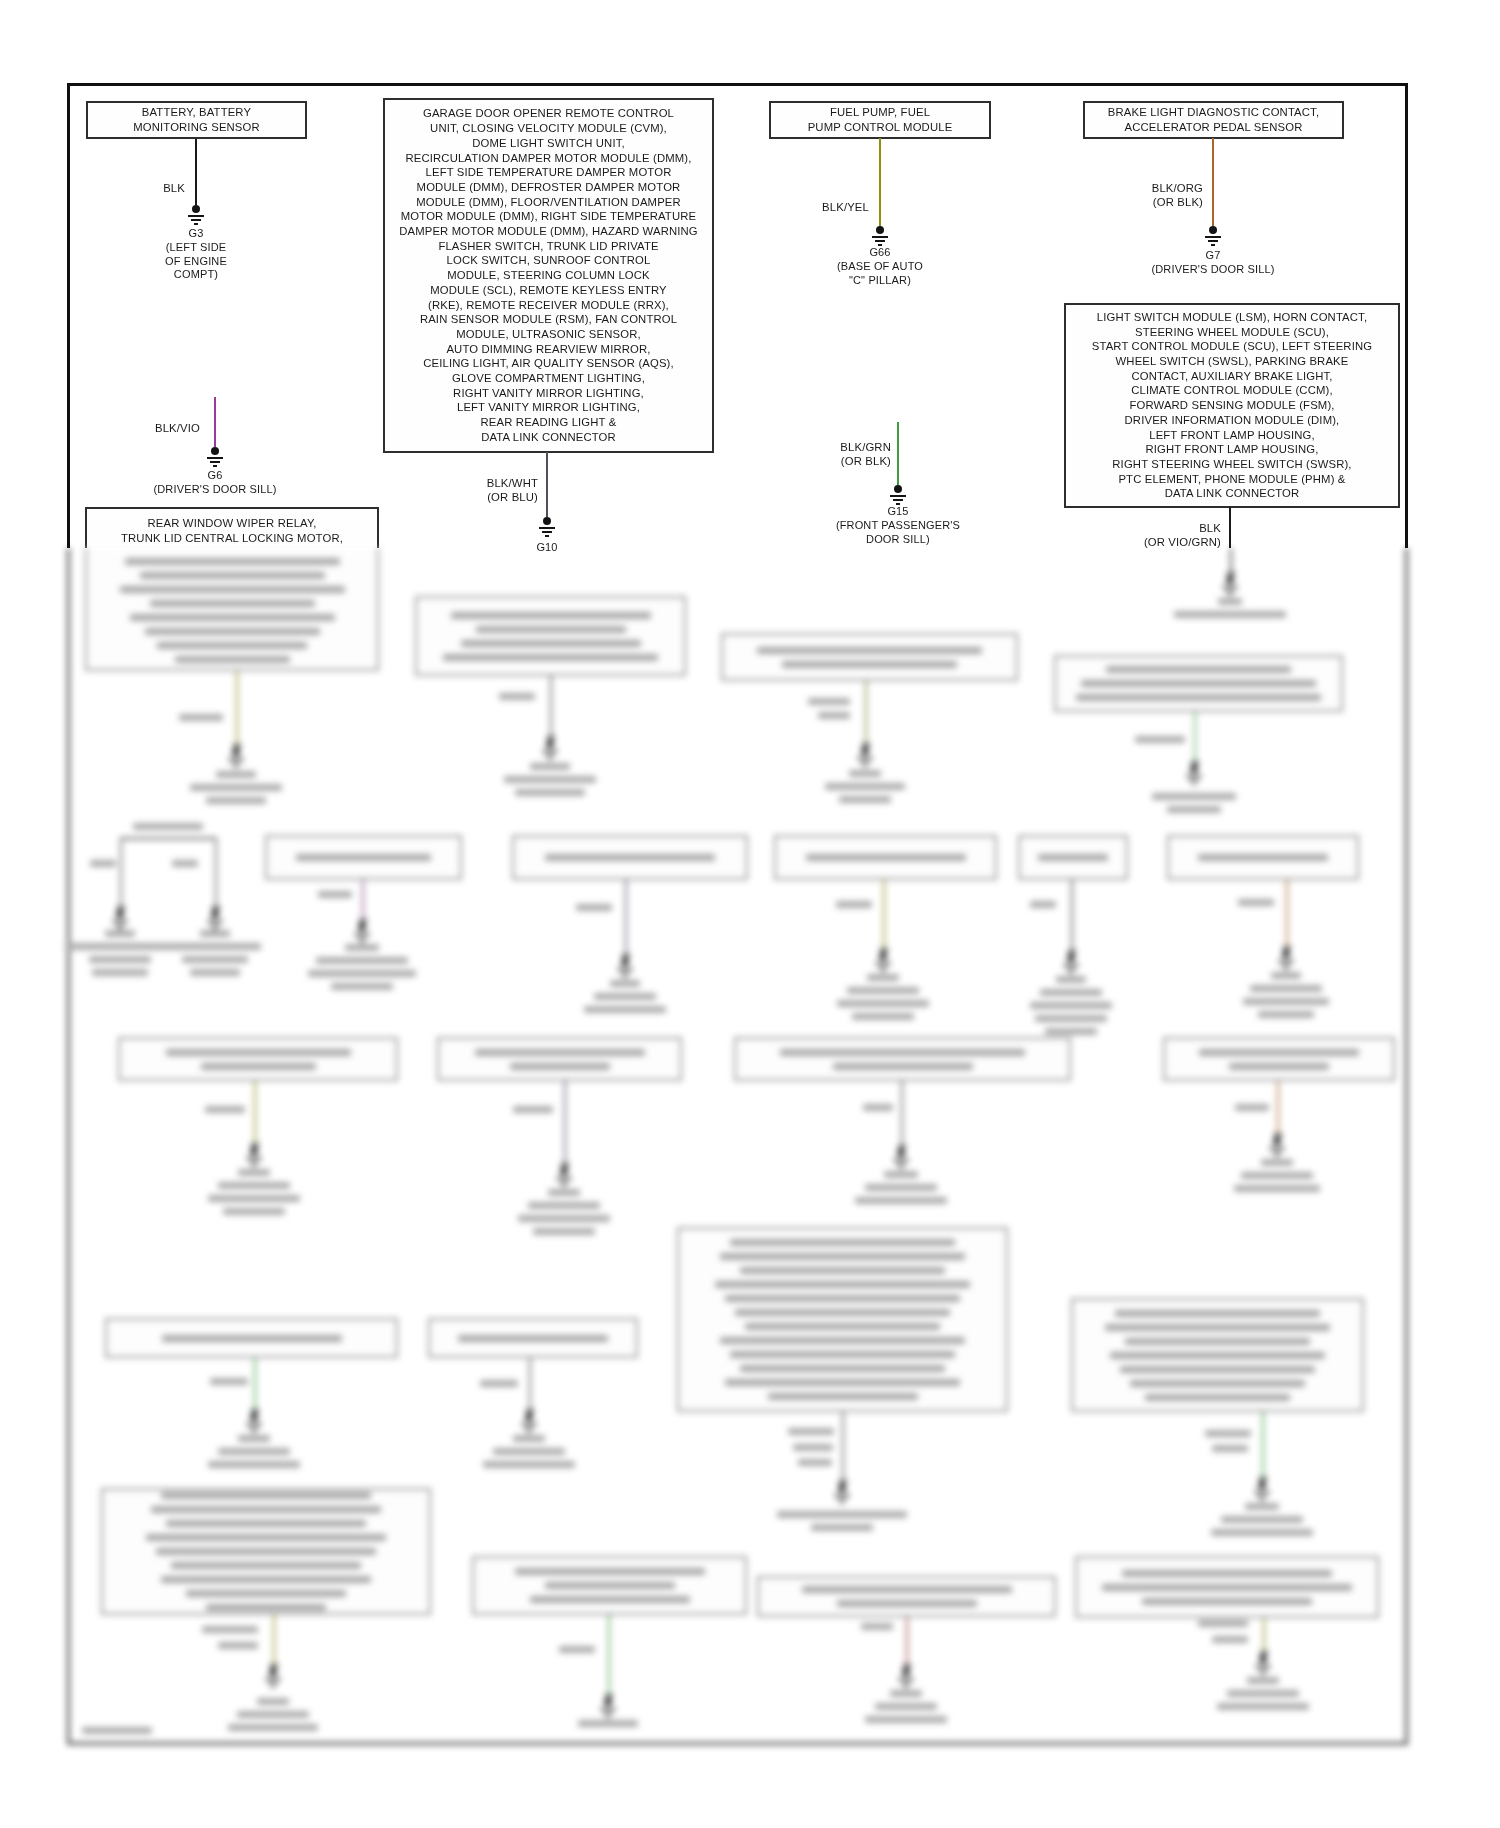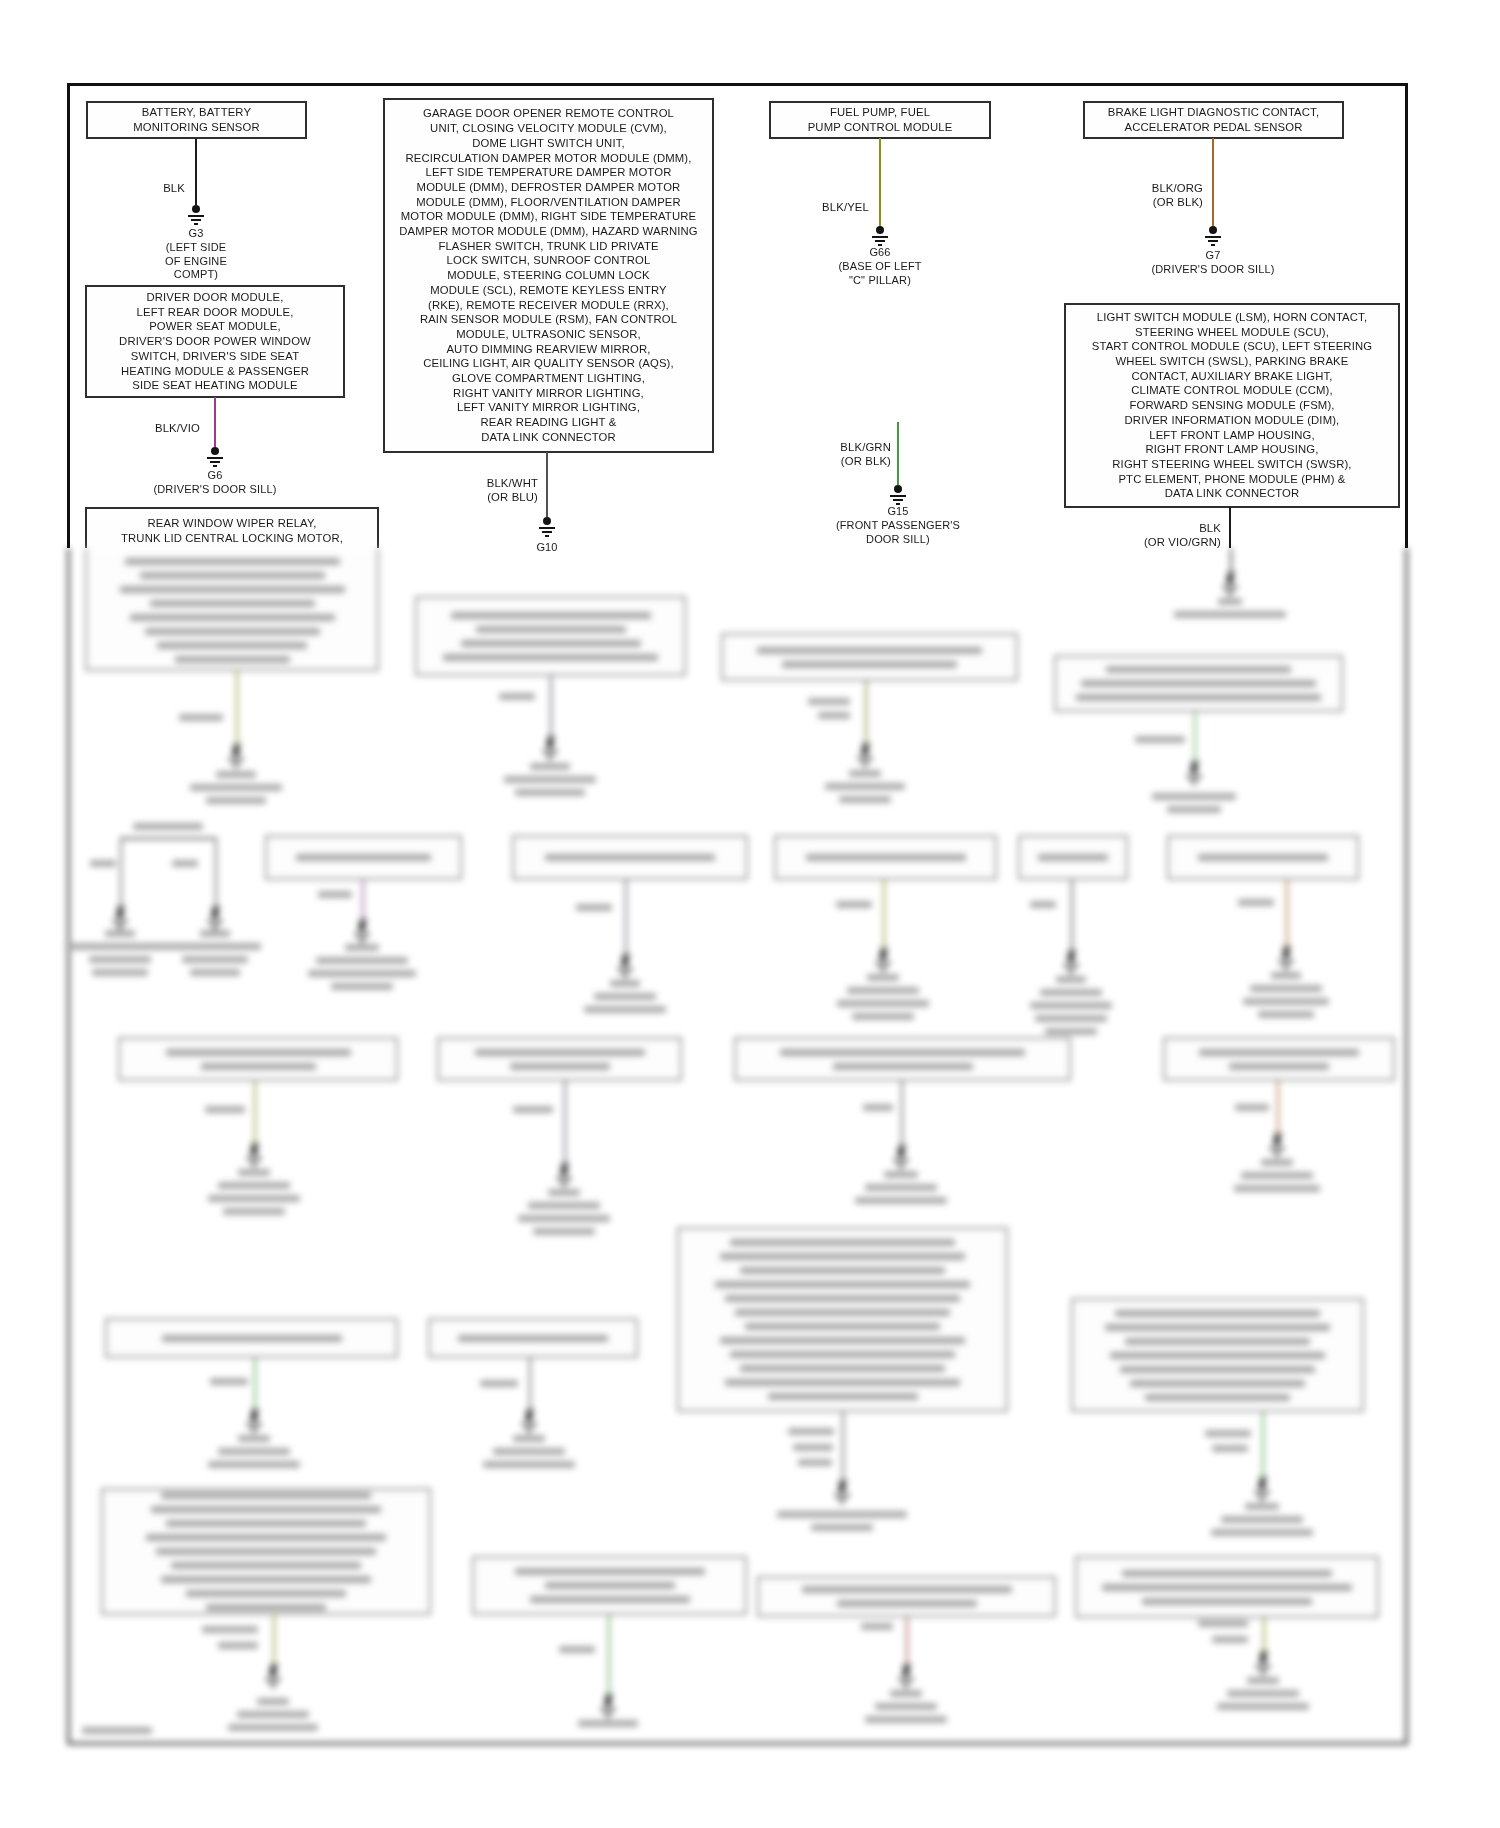--- a/index.html
+++ b/index.html
@@ -78,29 +78,20 @@
   <div class="abs tbox" style="left:769px;top:101px;width:222px;height:38px;">
       <span>FUEL PUMP, FUEL
 PUMP CONTROL MODULE</span>
     </div>
 
   <div class="abs tbox" style="left:1083px;top:101px;width:261px;height:38px;">
       <span>BRAKE LIGHT DIAGNOSTIC CONTACT,
 ACCELERATOR PEDAL SENSOR</span>
     </div>
 
-  <div class="abs tbox" style="left:85px;top:285px;width:260px;height:113px;">
-      <span>DRIVER DOOR MODULE,
-LEFT REAR DOOR MODULE,
-POWER SEAT MODULE,
-DRIVER'S DOOR POWER WINDOW
-SWITCH, DRIVER'S SIDE SEAT
-HEATING MODULE &amp; PASSENGER
-SIDE SEAT HEATING MODULE</span>
-    </div>
 
 
   <div class="abs tbox" style="left:1064px;top:303px;width:336px;height:205px;">
       <span>LIGHT SWITCH MODULE (LSM), HORN CONTACT,
 STEERING WHEEL MODULE (SCU),
 START CONTROL MODULE (SCU), LEFT STEERING
 WHEEL SWITCH (SWSL), PARKING BRAKE
 CONTACT, AUXILIARY BRAKE LIGHT,
 CLIMATE CONTROL MODULE (CCM),
 FORWARD SENSING MODULE (FSM),
@@ -164,21 +155,21 @@
     </div>
 
   <div class="abs glabel" style="left:76px;top:227px;">G3
 (LEFT SIDE
 OF ENGINE
 COMPT)</div>
   <div class="abs glabel" style="left:95px;top:469px;">G6
 (DRIVER'S DOOR SILL)</div>
   <div class="abs glabel" style="left:427px;top:541px;">G10</div>
   <div class="abs glabel" style="left:760px;top:246px;">G66
-(BASE OF LEFT
+(BASE OF AUTO
 "C" PILLAR)</div>
   <div class="abs glabel" style="left:778px;top:505px;">G15
 (FRONT PASSENGER'S
 DOOR SILL)</div>
   <div class="abs glabel" style="left:1093px;top:249px;">G7
 (DRIVER'S DOOR SILL)</div>
 
   <div class="abs wlabel" style="left:55px;top:181px;">BLK</div>
   <div class="abs wlabel" style="left:70px;top:421px;">BLK/VIO</div>
   <div class="abs wlabel" style="left:408px;top:476px;">BLK/WHT

